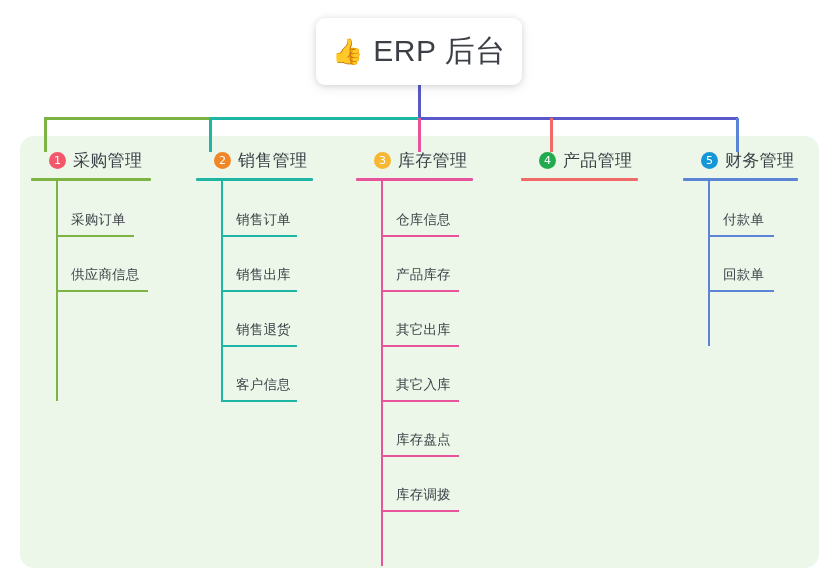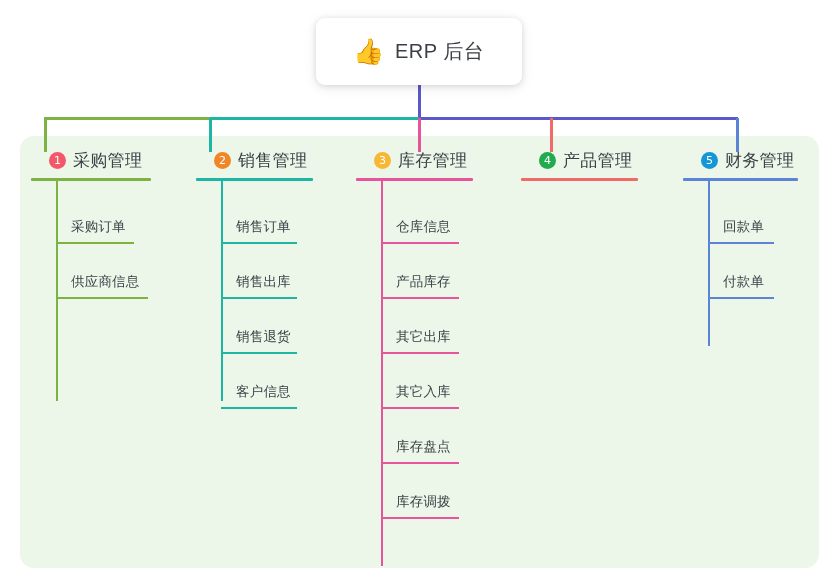--- a/index.html
+++ b/index.html
@@ -35,21 +35,21 @@
     display: flex;
     align-items: center;
     gap: 10px;
   }
   #root-node .root-emoji {
     font-size: 25px;
     line-height: 1;
     display: block;
   }
   #root-node .root-title {
-    font-size: 20px;
+    font-size: 30px;
     color: #3b3f46;
     letter-spacing: .5px;
     white-space: nowrap;
   }
 
   
   #connectors {
     position: absolute;
     left: 0; top: 0;
     width: 839px;
@@ -97,21 +97,21 @@
     white-space: nowrap;
     letter-spacing: .3px;
   }
   .head-rule {
     height: 3px;
     margin-top: 6px;
     border-radius: 1px;
   }
   .col-body {
     position: relative;
-    padding-top: 8px;
+    padding-top: 1px;
   }
   .trunk {
     position: absolute;
     left: 25px;
     top: 0;
     width: 2px;
   }
   .item {
     position: relative;
     height: 55px;
@@ -247,22 +247,22 @@
     </div>
     <div class="column" style="left: 683px;">
       <div class="col-header">
         <span class="badge" style="background: rgb(21, 150, 214);">5</span>
         <span class="col-title">财务管理</span>
       </div>
       <div class="head-rule" style="width: 115px; background: rgb(91, 131, 214);"></div>
       <div class="col-body">
         <div class="trunk" style="background: rgb(91, 131, 214); height: 165px;"></div>
         <div class="item">
+          <span class="item-label">付款单</span>
+          <div class="item-rule" style="width: 66px; background: rgb(91, 131, 214);"></div>
+        </div>
+        <div class="item">
           <span class="item-label">回款单</span>
           <div class="item-rule" style="width: 66px; background: rgb(91, 131, 214);"></div>
         </div>
-        <div class="item">
-          <span class="item-label">付款单</span>
-          <div class="item-rule" style="width: 66px; background: rgb(91, 131, 214);"></div>
-        </div>
       </div>
     </div>
   </div>
 
 </body></html>

